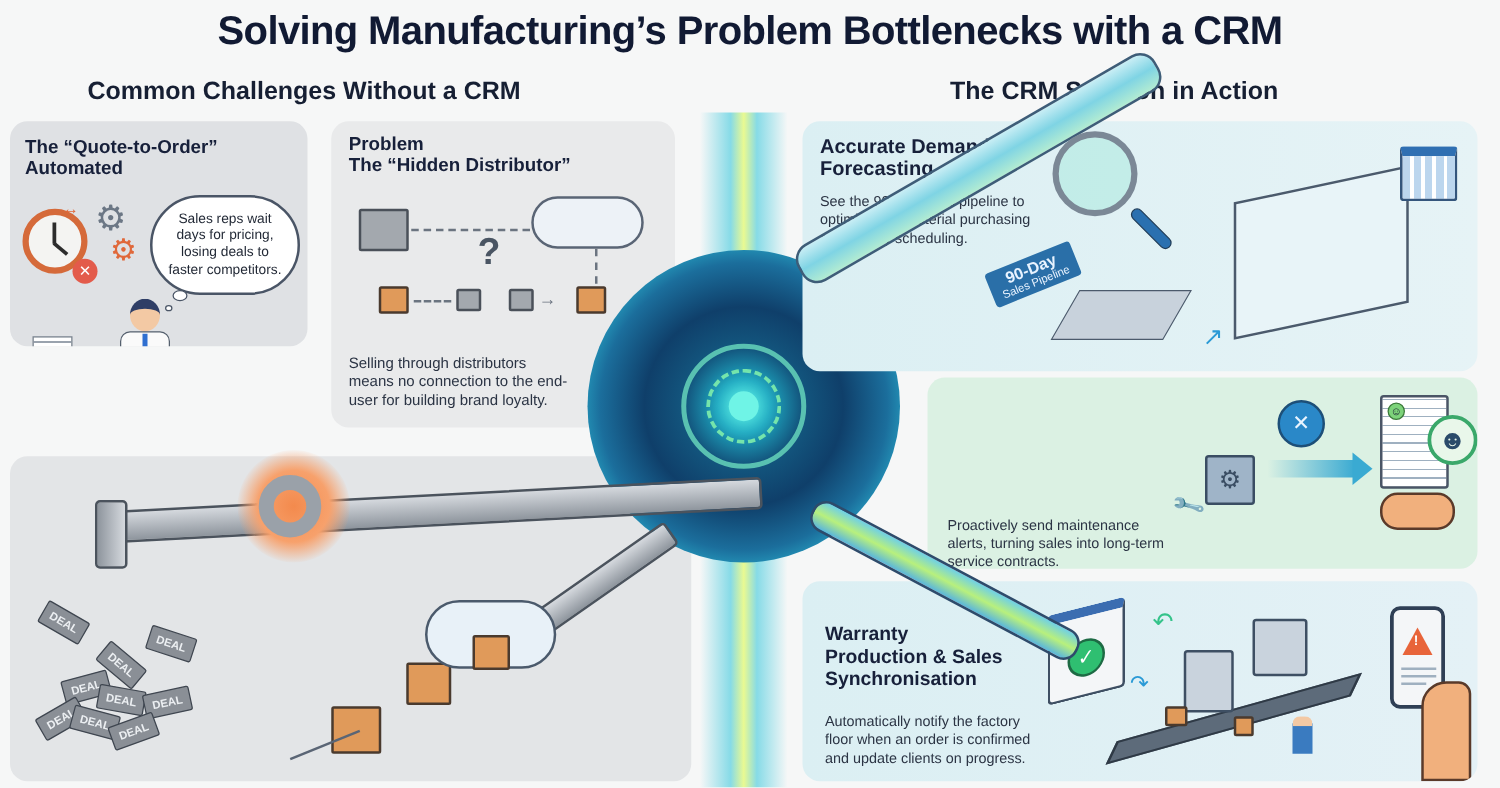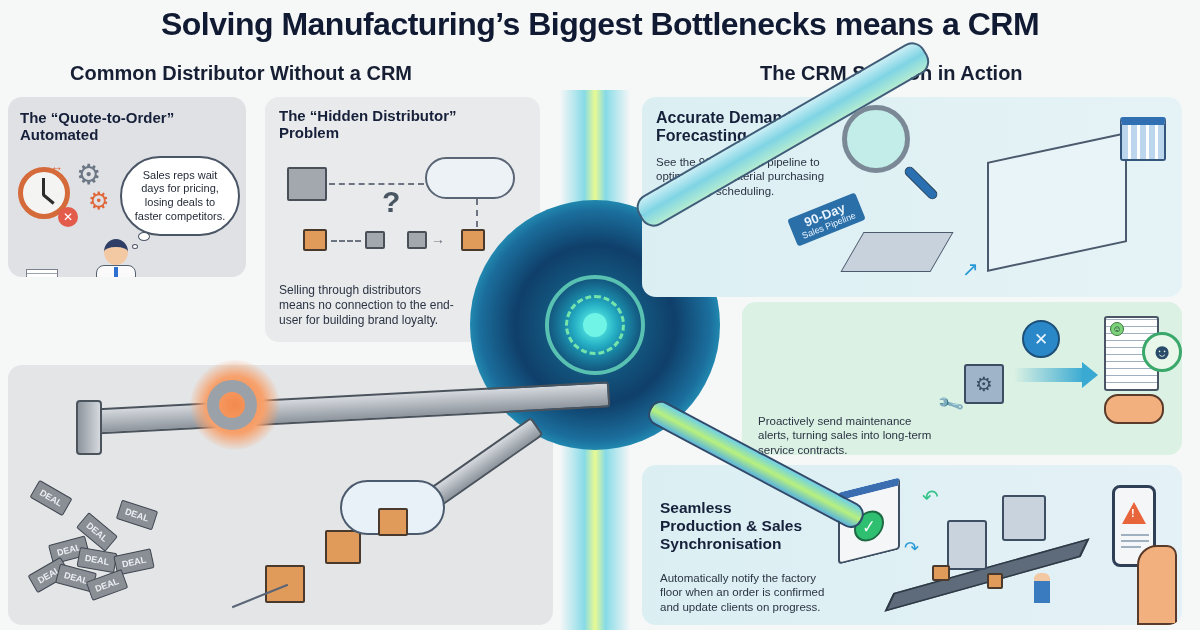--- a/index.html
+++ b/index.html
@@ -66,22 +66,22 @@
   }
   .label-90 .big { font-size: 13px; font-weight: bold; display: block; }
   .label-90 .small { font-size: 9px; display: block; }
   .icon-circle {
     position: absolute; border-radius: 50%; display: flex; align-items: center; justify-content: center;
   }
 </style>
 </head>
 <body>
 
-<div class="main-title">Solving Manufacturing’s Biggest Bottlenecks means a CRM</div>
-<div class="section-title section-left">Common Distributor Without a CRM</div>
+<div class="main-title">Solving Manufacturing’s Problem Bottlenecks with a CRM</div>
+<div class="section-title section-left">Common Challenges Without a CRM</div>
 <div class="section-title section-right">The CRM Solution in Action</div>
 
 <div class="panel panel-bottom"></div>
 
 <div class="panel panel-q">
   <div class="card-title" style="left:12px;top:12px;font-size:15px;">
     <div>The “Quote-to-Order”</div>
     <div>Automated</div>
   </div>
 
@@ -108,22 +108,22 @@
 </div>
 
 <div class="bubble">
   <span>Sales reps wait days for pricing, losing deals to faster competitors.</span>
 </div>
 <div class="bubble-dot" style="left:138px;top:232px;width:12px;height:9px;"></div>
 <div class="bubble-dot" style="left:132px;top:244px;width:6px;height:5px;"></div>
 
 <div class="panel panel-h">
   <div class="card-title" style="left:14px;top:10px;font-size:15px;">
+    <div>Problem</div>
     <div>The “Hidden Distributor”</div>
-    <div>Problem</div>
   </div>
   <div class="box gray" style="left:22px;top:70px;width:40px;height:34px;"></div>
   <div style="position:absolute;left:64px;top:86px;width:95px;border-top:2px dashed #6b7480;"></div>
   <div style="position:absolute;left:160px;top:60px;width:90px;height:42px;background:#edf2f7;border:2px solid #5a6575;border-radius:30px;"></div>
   <div style="position:absolute;left:117px;top:88px;font-size:30px;font-weight:bold;color:#4a5563;">?</div>
   <div class="box" style="left:38px;top:132px;width:24px;height:22px;"></div>
   <div style="position:absolute;left:66px;top:143px;width:30px;border-top:2px dashed #6b7480;"></div>
   <div class="box gray" style="left:100px;top:134px;width:20px;height:18px;"></div>
   <div class="box gray" style="left:142px;top:134px;width:20px;height:18px;"></div>
   <div style="position:absolute;left:166px;top:134px;color:#6b7480;font-size:14px;">→</div>
@@ -190,21 +190,21 @@
   <div style="position:absolute;left:272px;top:66px;width:70px;height:14px;background:linear-gradient(90deg,rgba(58,170,210,0),#3aaad2);"></div>
   <div style="position:absolute;left:340px;top:60px;width:0;height:0;border-top:13px solid transparent;border-bottom:13px solid transparent;border-left:16px solid #3aaad2;"></div>
   <div style="position:absolute;left:362px;top:14px;width:55px;height:75px;background:#fff;border:2px solid #4a5566;border-radius:3px;background-image:repeating-linear-gradient(0deg,#fff 0 6px,#9fb0c0 6px 7px);"></div>
   <div class="icon-circle" style="left:368px;top:20px;width:14px;height:14px;background:#7dd37a;border:1.5px solid #3b7a3a;font-size:9px;">☺</div>
   <div class="icon-circle" style="left:400px;top:30px;width:40px;height:40px;background:#e9f7ea;border:3px solid #3aa86a;font-size:22px;color:#2a4b6a;">☻</div>
   <div style="position:absolute;left:362px;top:92px;width:60px;height:30px;background:#f1b07d;border:2px solid #5a3a2a;border-radius:14px;"></div>
 </div>
 
 <div class="panel panel-s">
   <div class="card-title" style="left:18px;top:34px;font-size:15.5px;">
-    <div>Seamless</div>
+    <div>Warranty</div>
     <div>Production &amp; Sales</div>
     <div>Synchronisation</div>
   </div>
   <div class="card-text" style="left:18px;top:106px;width:170px;font-size:11.5px;">Automatically notify the factory floor when an order is confirmed and update clients on progress.</div>
   <div style="position:absolute;left:196px;top:20px;width:62px;height:72px;background:#f4f6f8;border:2px solid #3e4f63;border-top:8px solid #3b6db1;border-radius:4px;transform:skewY(-14deg);">
     <div class="icon-circle" style="left:14px;top:18px;width:30px;height:30px;background:#2fbf71;border:2px solid #1d6a44;color:#fff;font-size:16px;font-weight:bold;">✓</div>
   </div>
   <div style="position:absolute;left:280px;top:20px;color:#34c38a;font-size:20px;">↶</div>
   <div style="position:absolute;left:262px;top:72px;color:#2a9ad6;font-size:18px;">↷</div>
   <div style="position:absolute;left:265px;top:100px;width:160px;height:20px;background:#5d6b7a;border:2px solid #2f3a46;transform:skewX(-40deg) rotate(-20deg);"></div>

